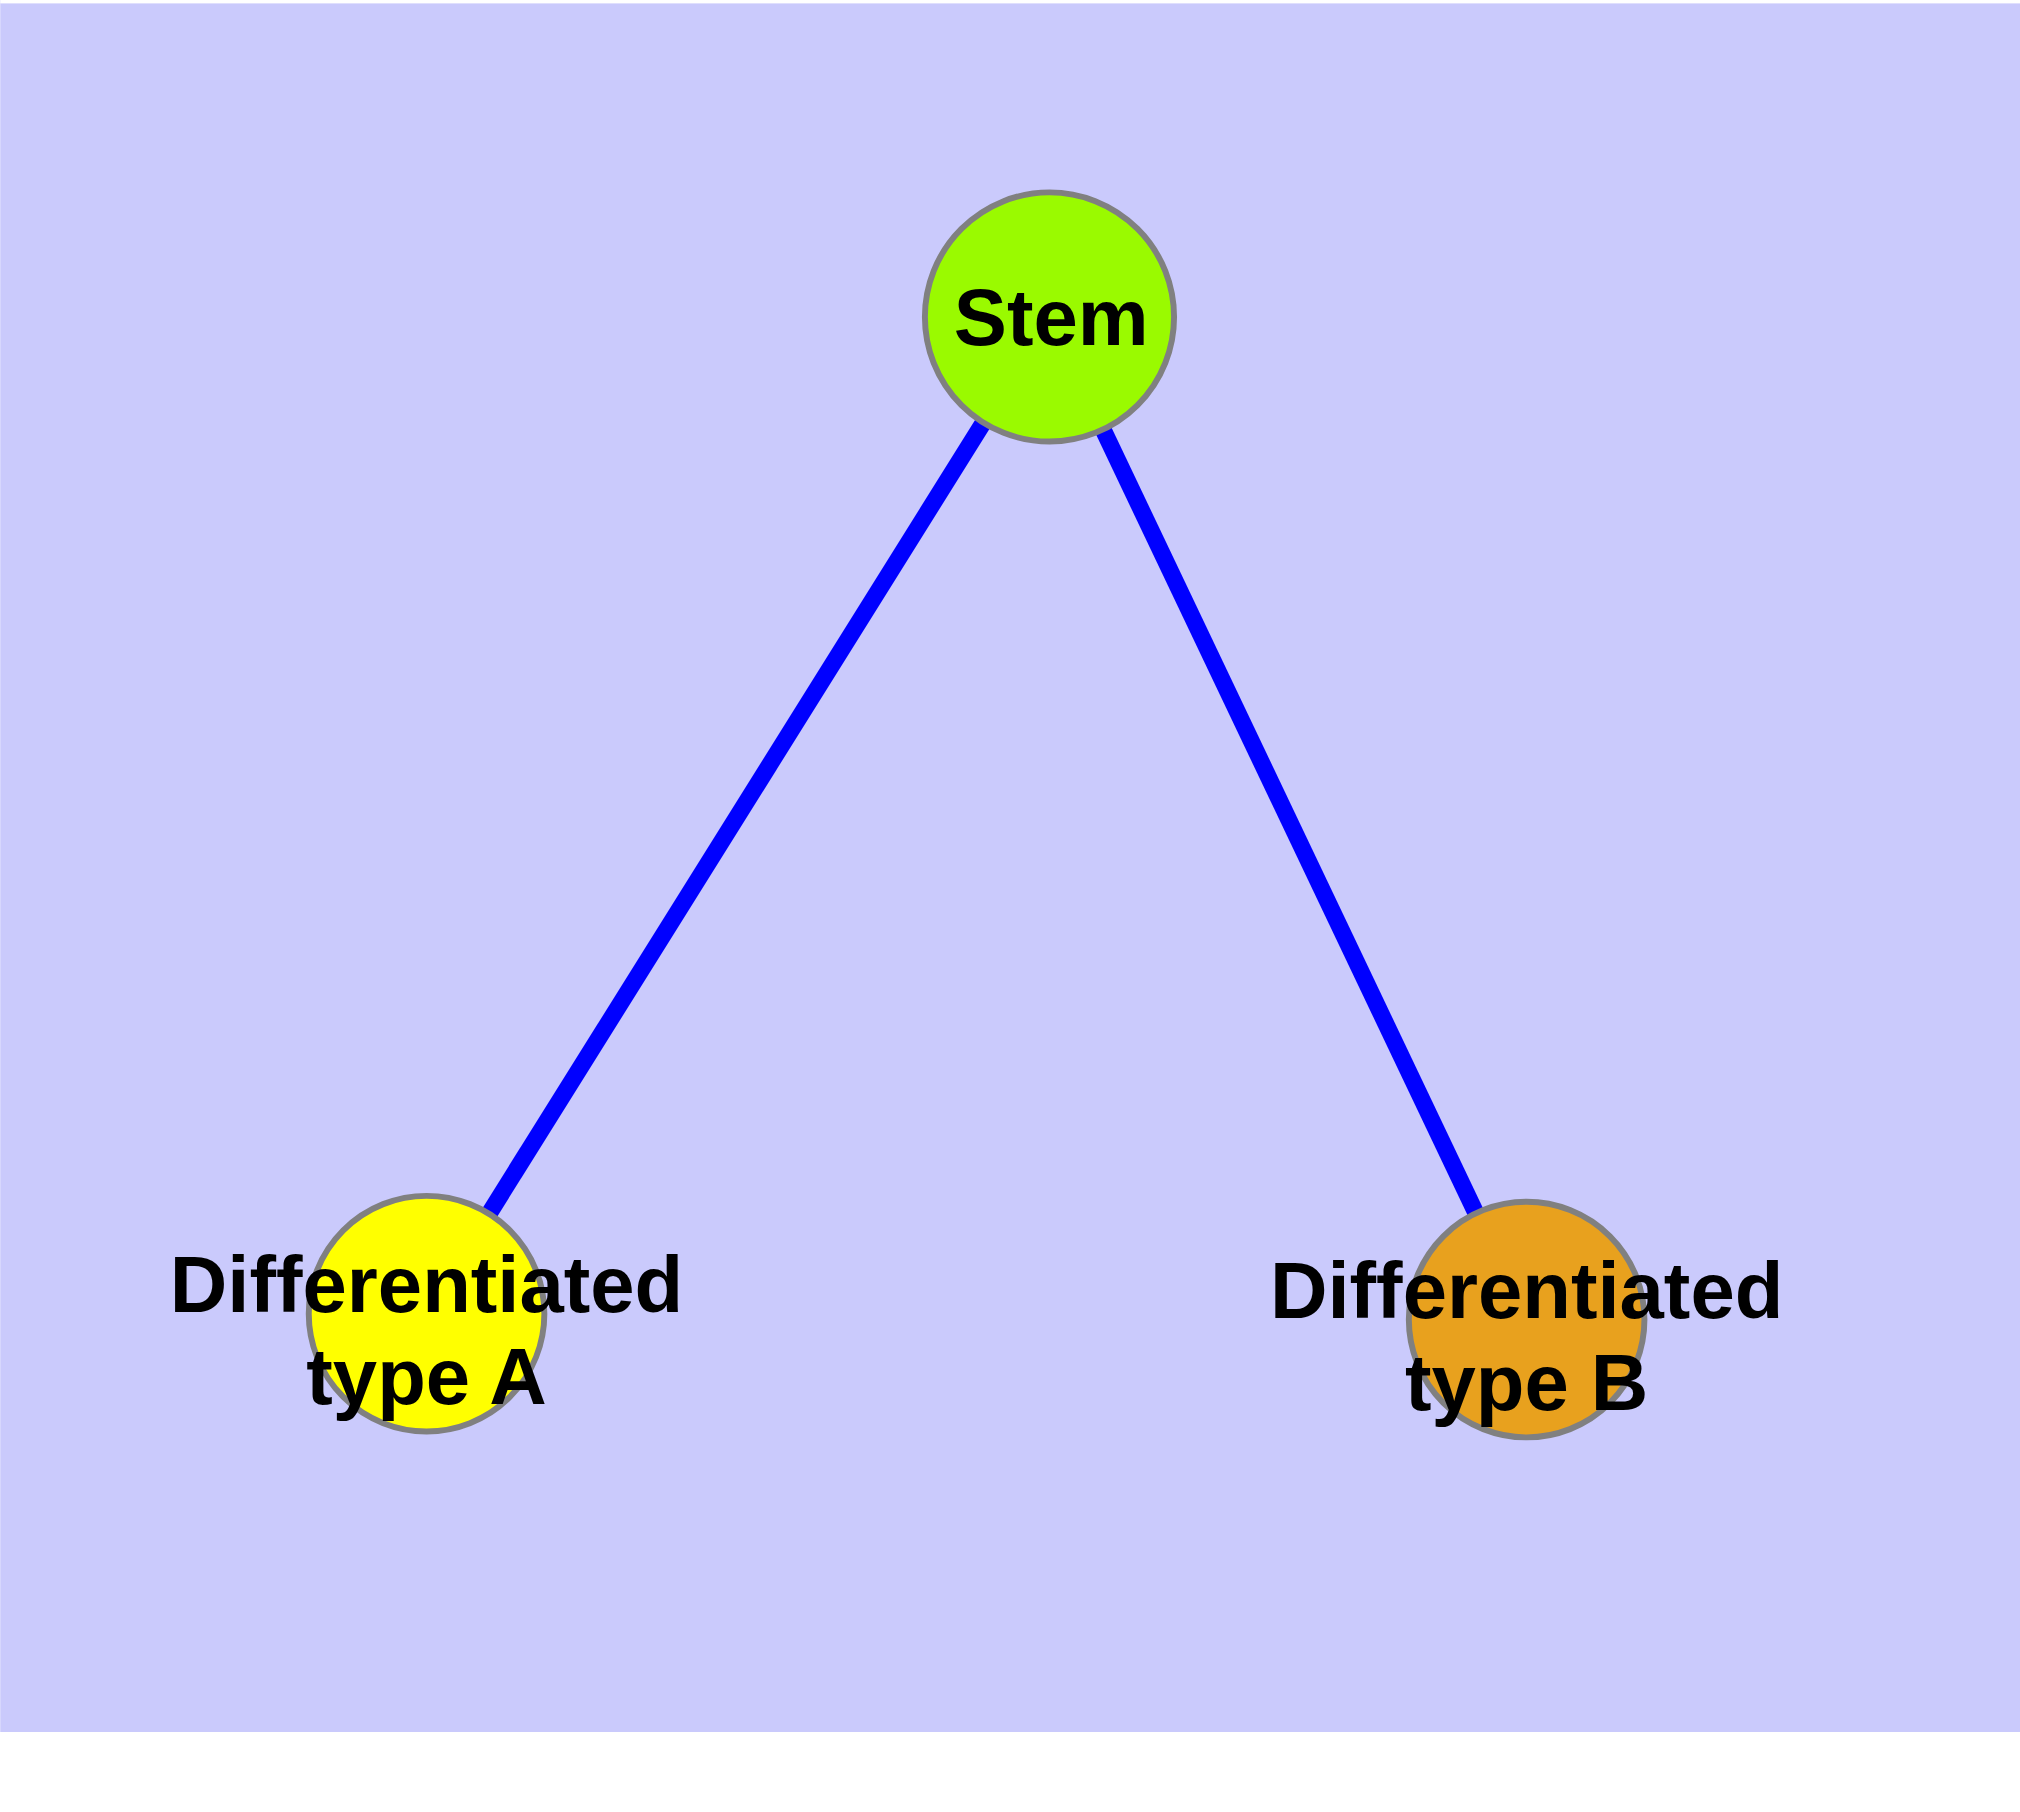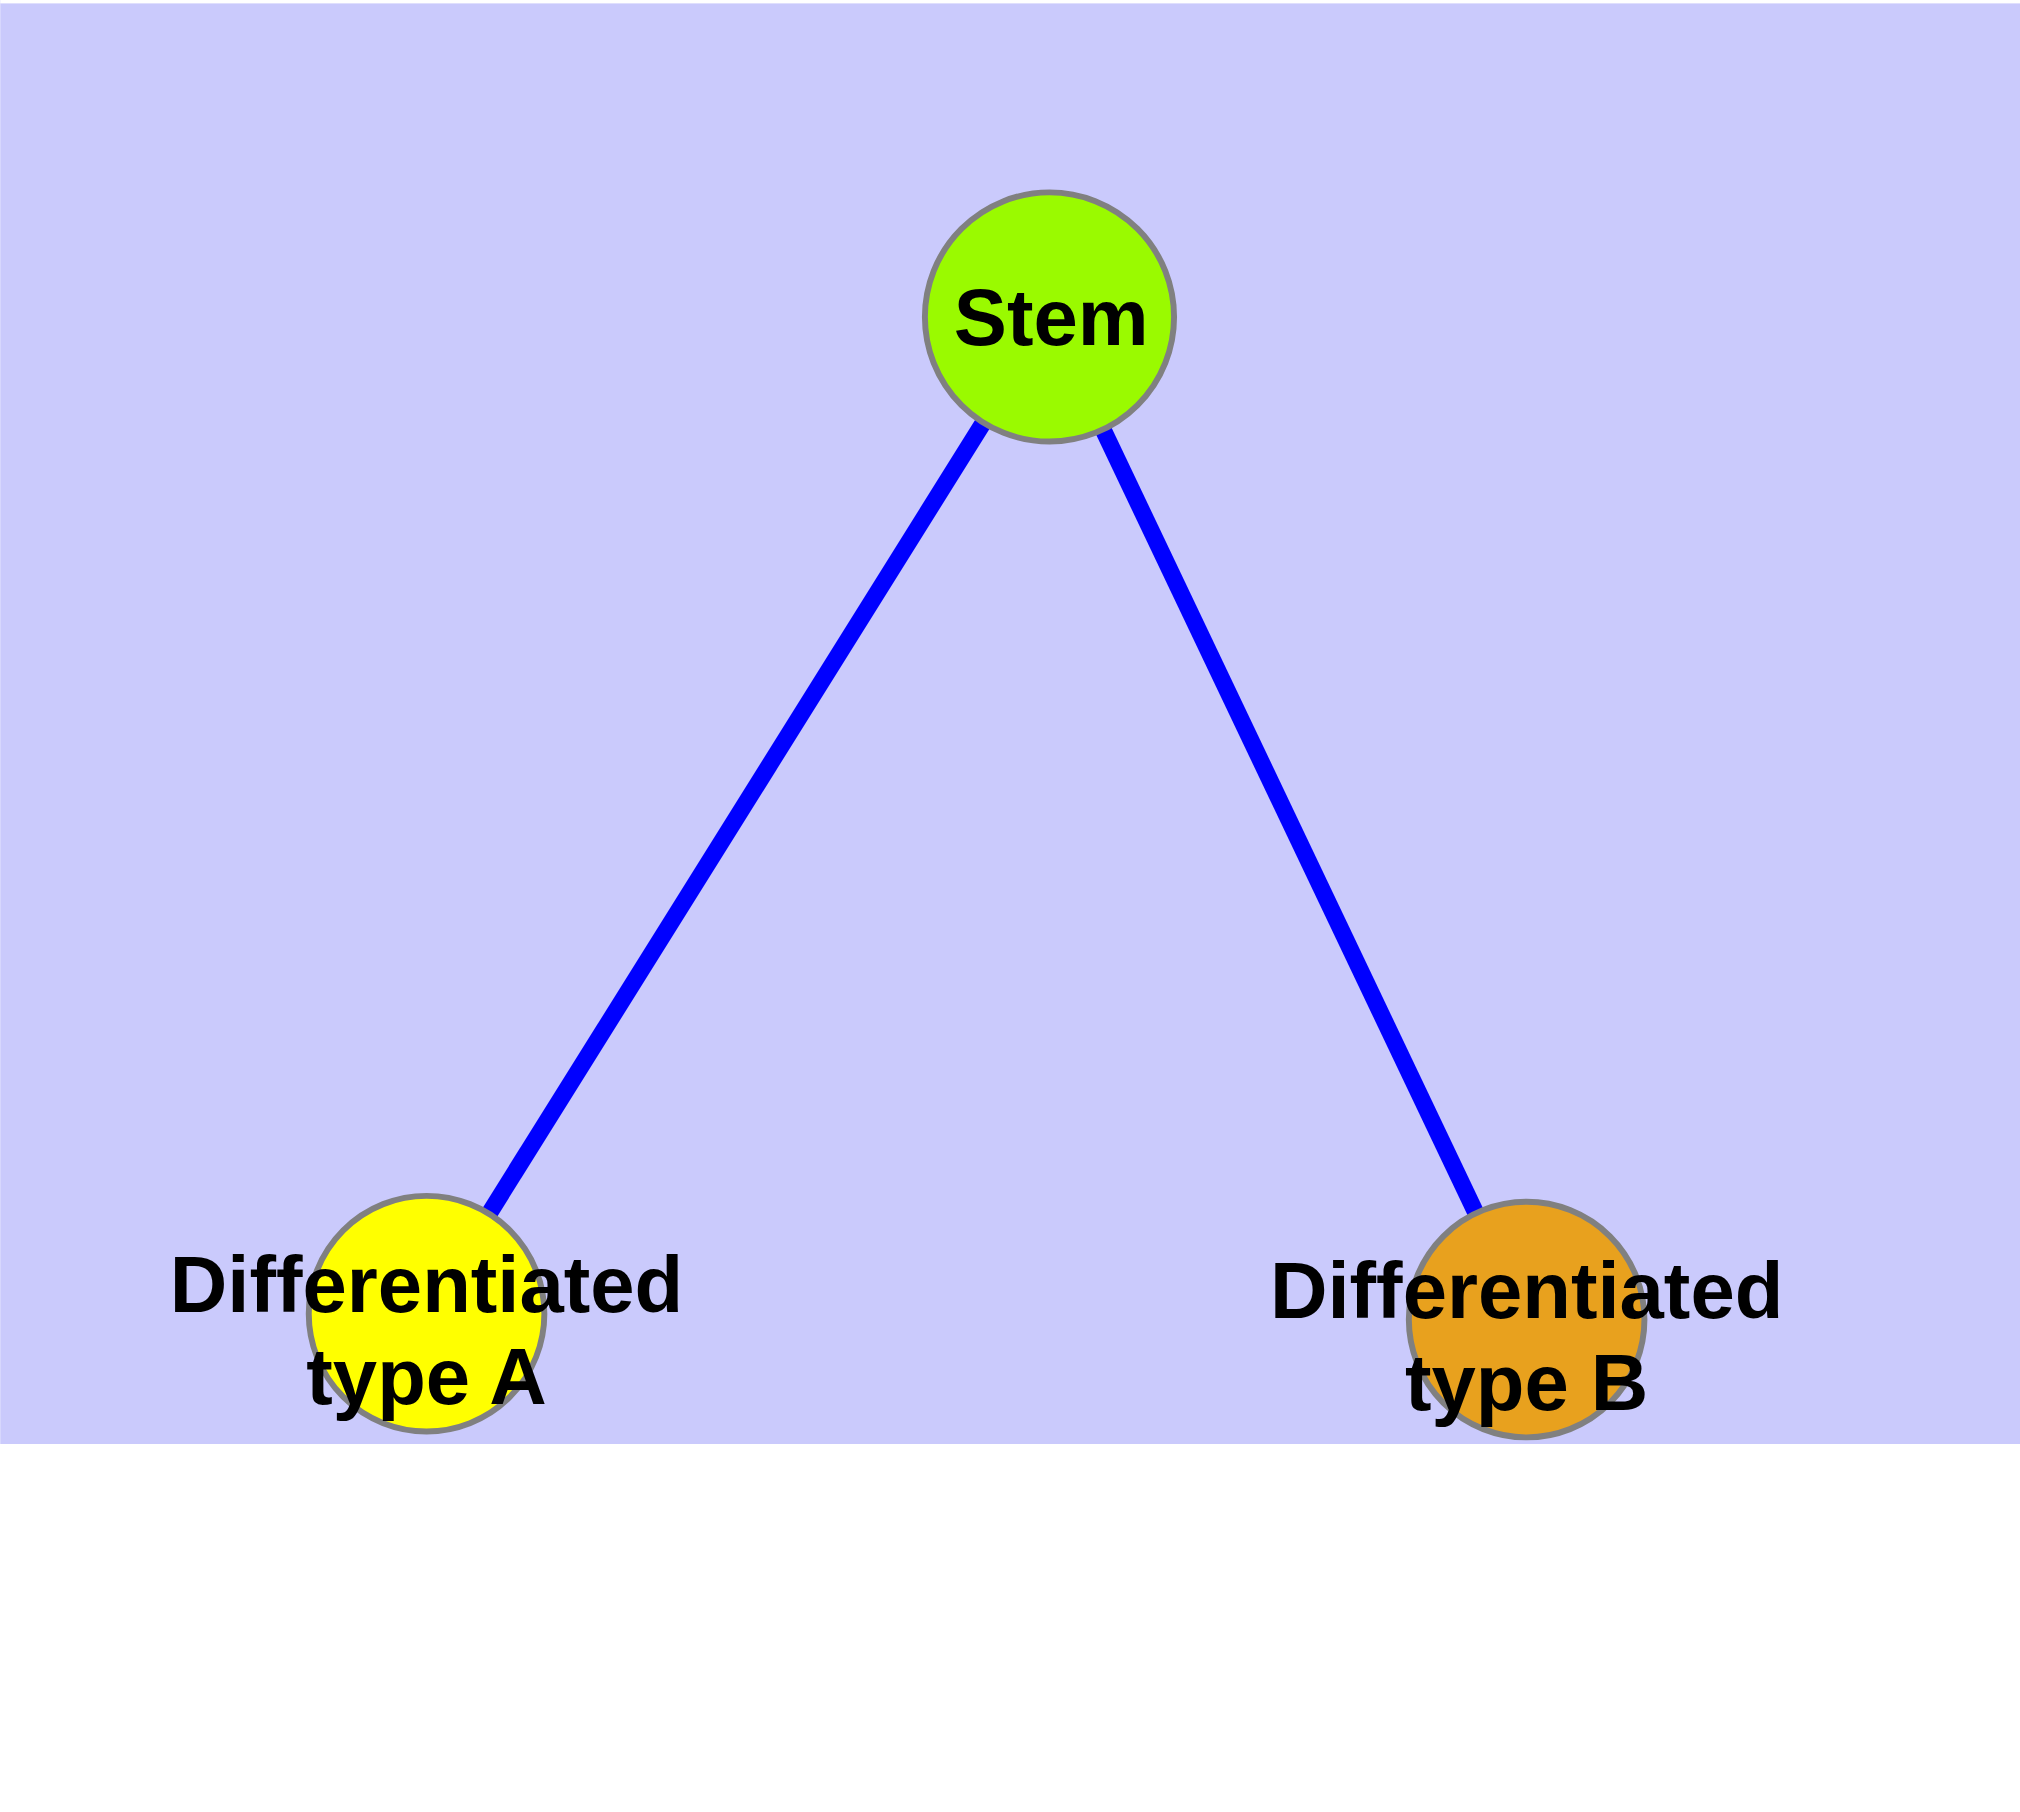--- a/index.html
+++ b/index.html
@@ -2,21 +2,21 @@
 <html style="font-size:13.6px"><head>
 <meta charset="utf-8">
 <style>
   html, body {
     margin: 0;
     padding: 0;
     background: #ffffff;
   }
   .stage {
     width: 2021px;
-    height: 1444px;
+    height: 1732px;
     position: relative;
   }
   svg {
     display: block;
   }
   .node-label, .node-circle, .edge-line {
     
   }
   text {
     font-family: "Liberation Sans", sans-serif;

